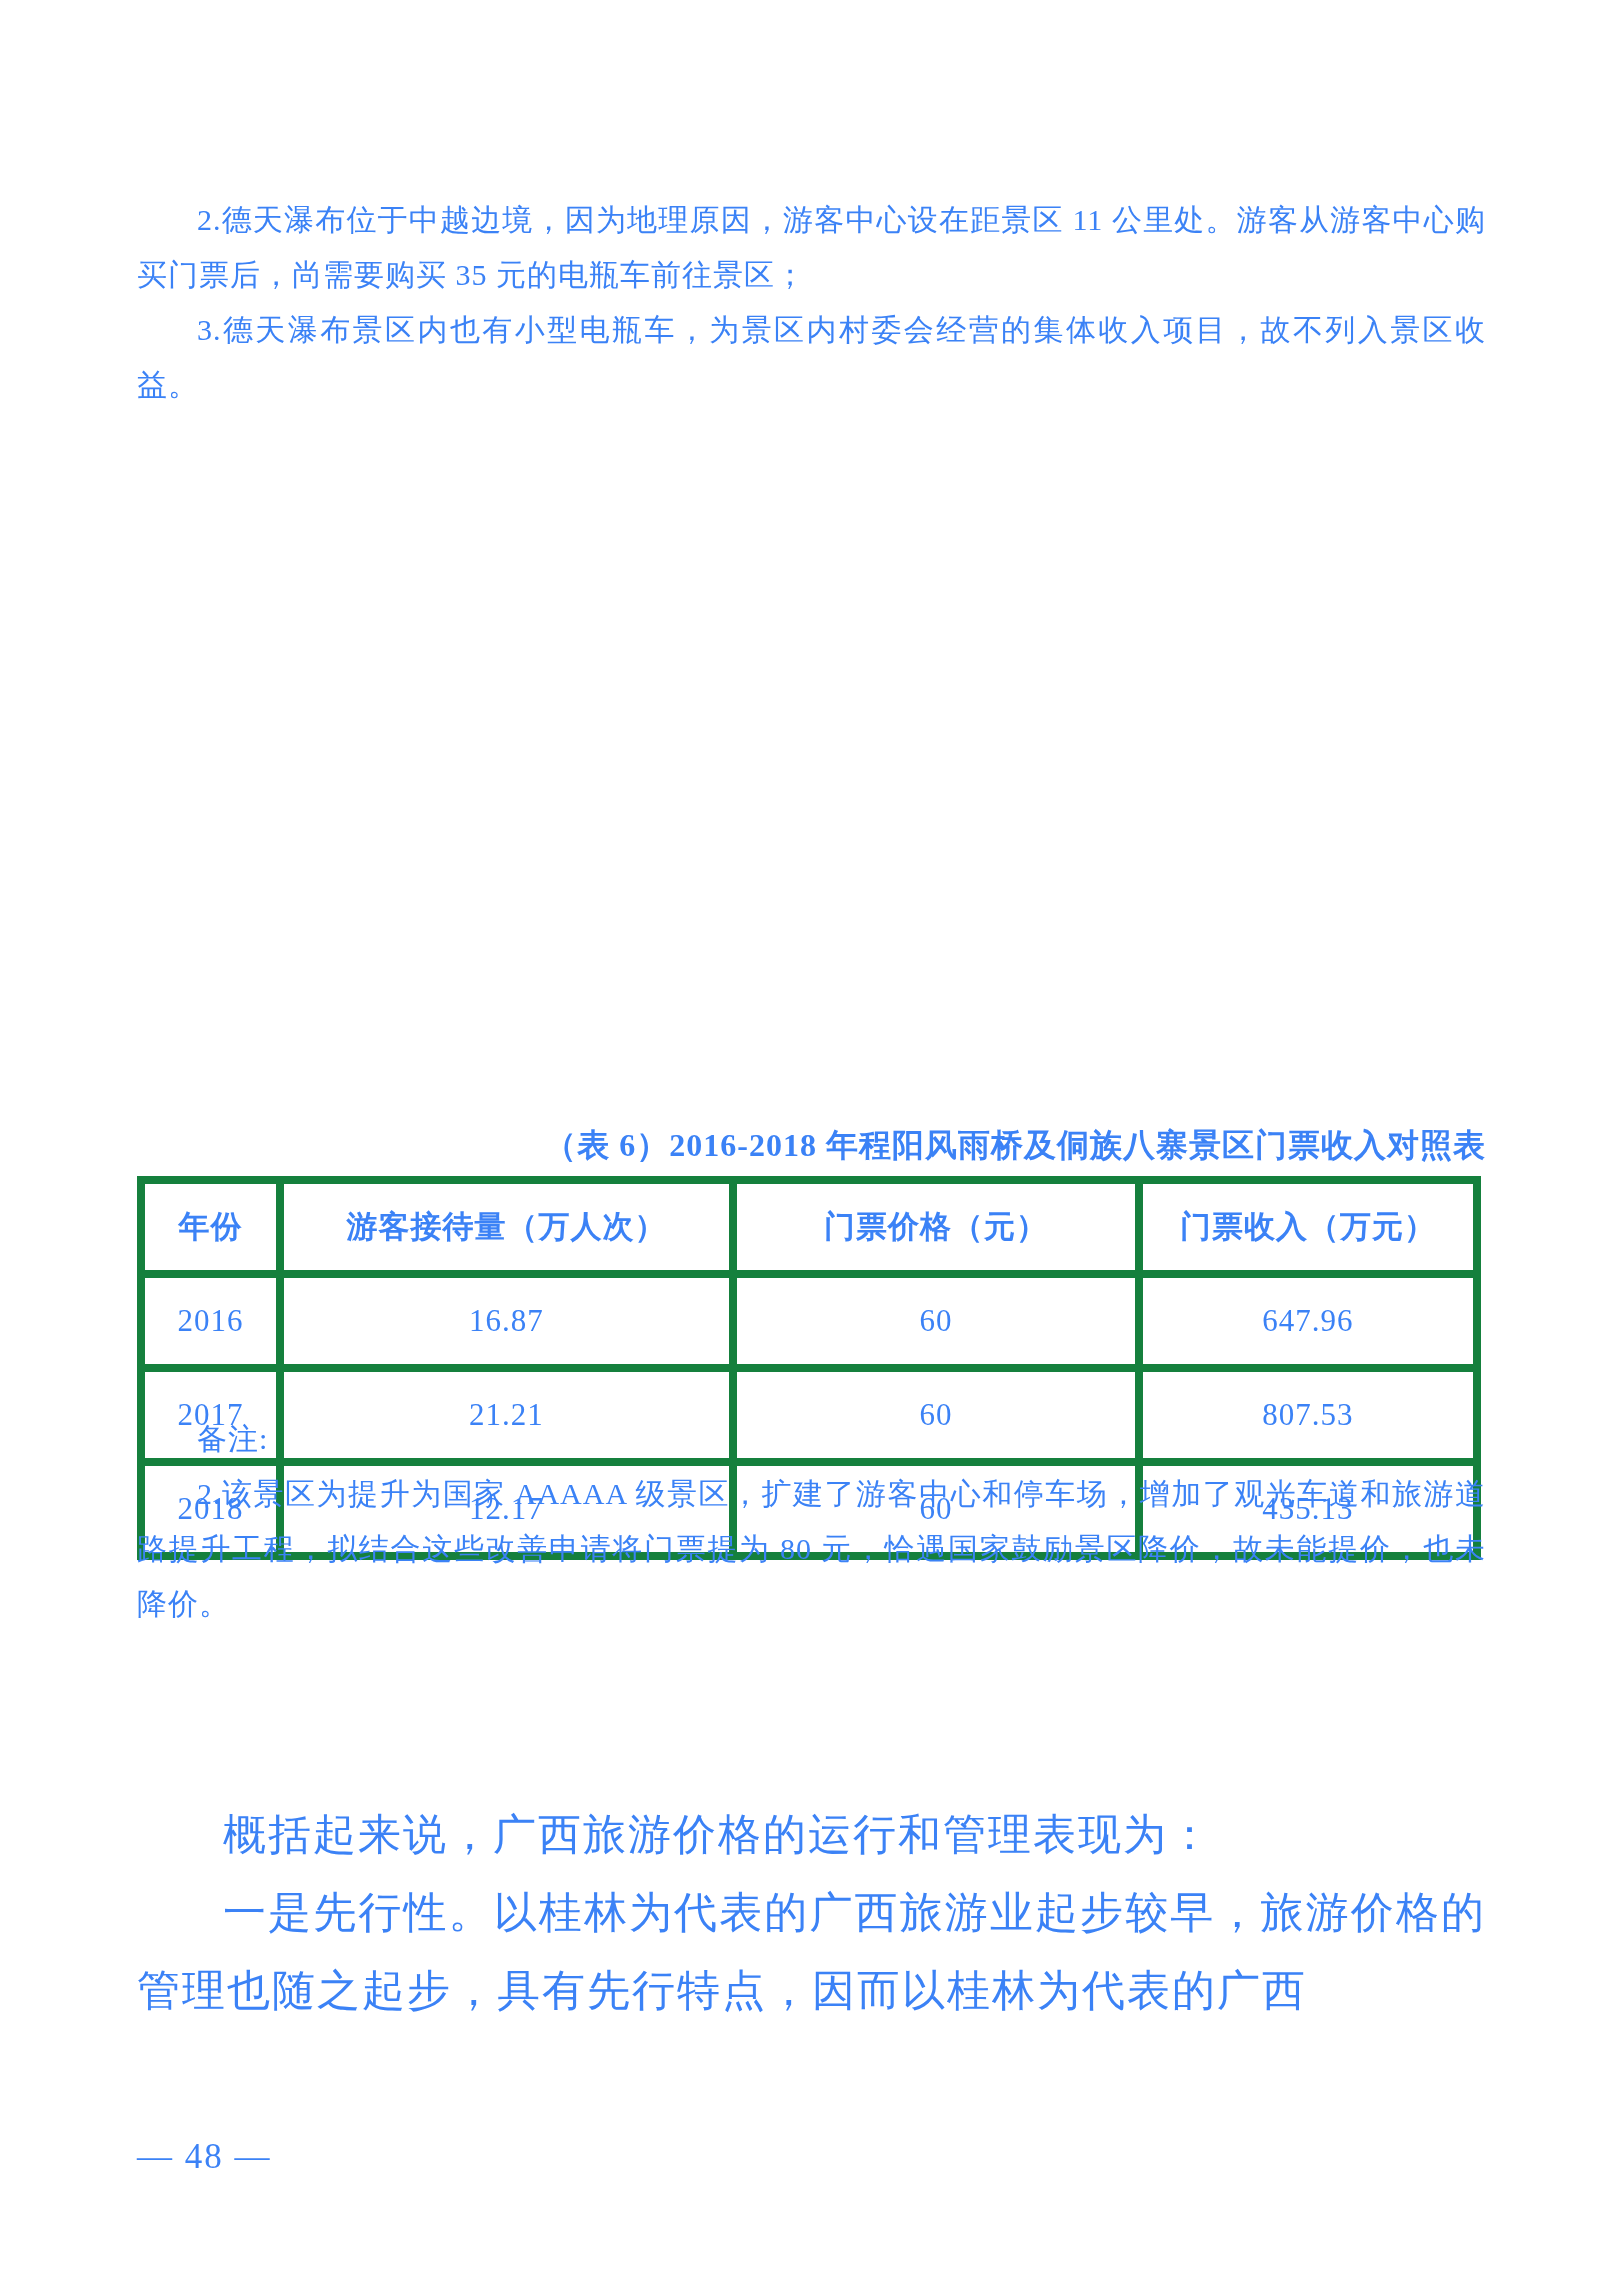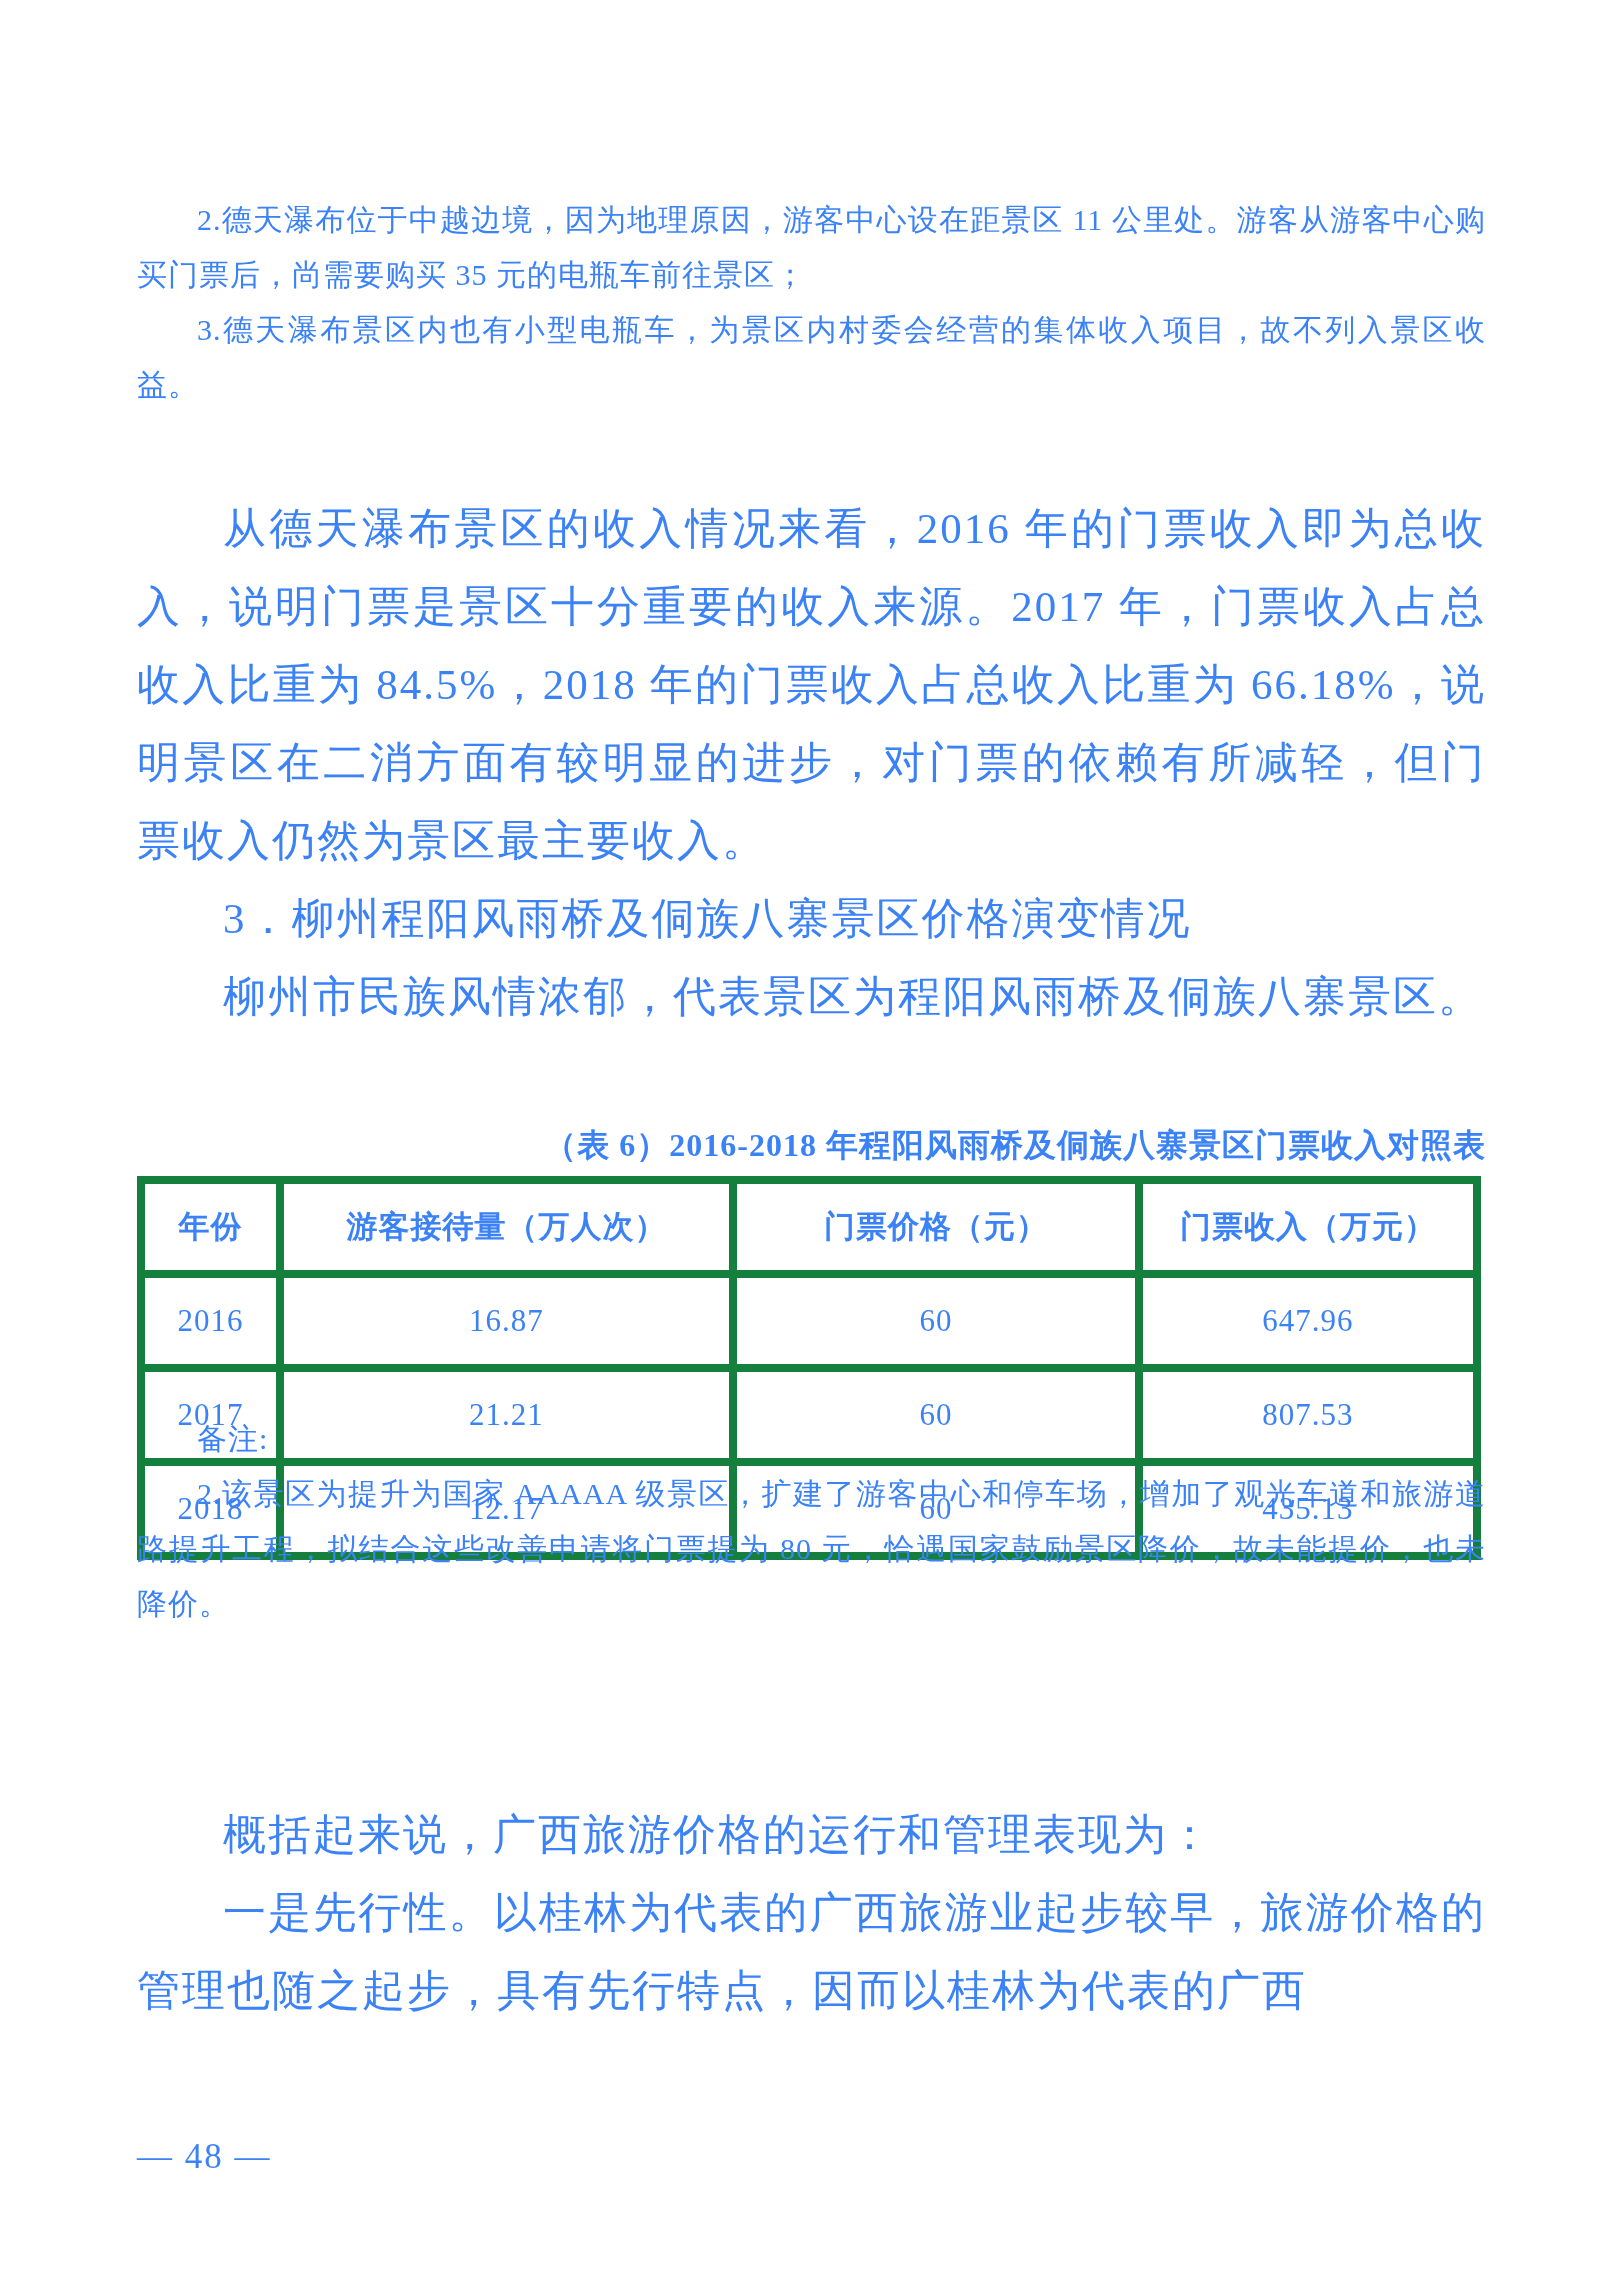--- a/index.html
+++ b/index.html
@@ -58,25 +58,20 @@
 </head>
 <body>
 
 <div class="page">
 
   <div class="content note-block">
     <p class="note-para">2.德天瀑布位于中越边境，因为地理原因，游客中心设在距景区 11 公里处。游客从游客中心购买门票后，尚需要购买 35 元的电瓶车前往景区；</p>
     <p class="note-para">3.德天瀑布景区内也有小型电瓶车，为景区内村委会经营的集体收入项目，故不列入景区收益。</p>
   </div>
 
-  <div class="content body-block">
-    <p class="body-para">从德天瀑布景区的收入情况来看，2016 年的门票收入即为总收入，说明门票是景区十分重要的收入来源。2017 年，门票收入占总收入比重为 84.5%，2018 年的门票收入占总收入比重为 66.18%，说明景区在二消方面有较明显的进步，对门票的依赖有所减轻，但门票收入仍然为景区最主要收入。</p>
-    <p class="body-para">3．柳州程阳风雨桥及侗族八寨景区价格演变情况</p>
-    <p class="body-para">柳州市民族风情浓郁，代表景区为程阳风雨桥及侗族八寨景区。</p>
-  </div>
 
   <div class="content table-title-block">
     <p class="table-title">（表 6）2016-2018 年程阳风雨桥及侗族八寨景区门票收入对照表</p>
   </div>
 
   <div class="content data-table-wrap">
     <table class="data-table">
       <colgroup>
         <col style="width:10.4%">
           <col style="width:33.9%">

